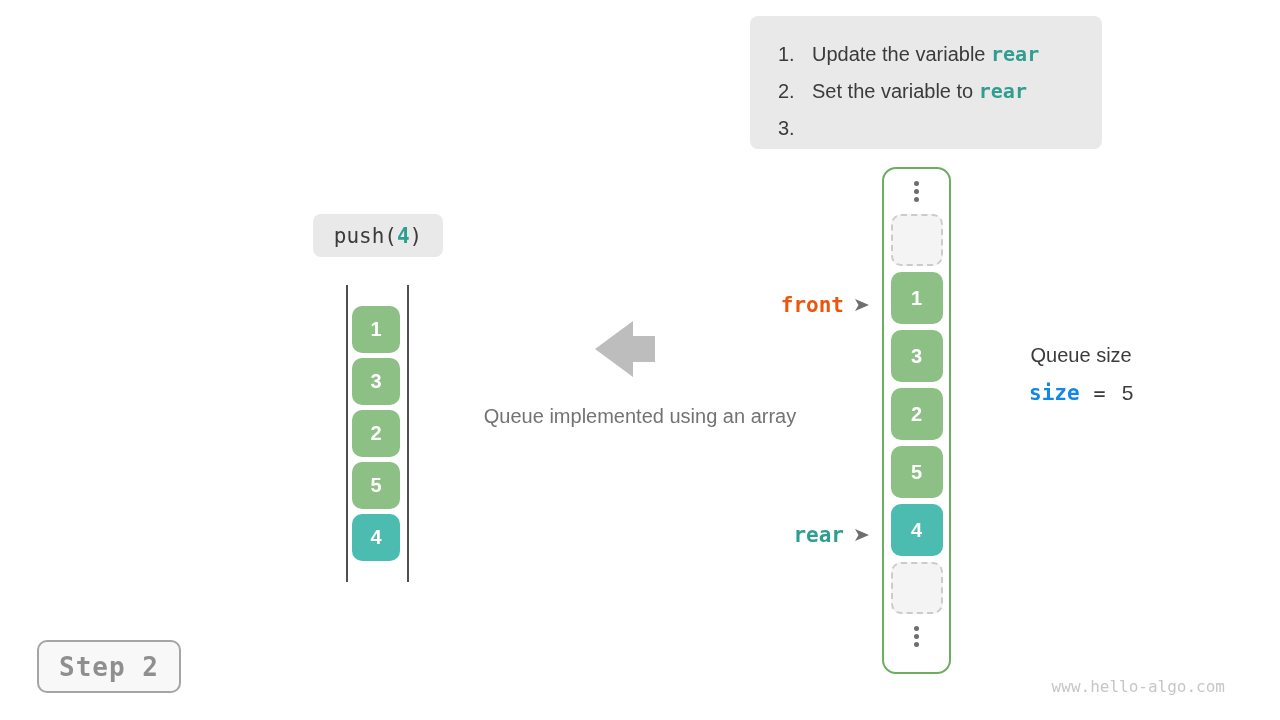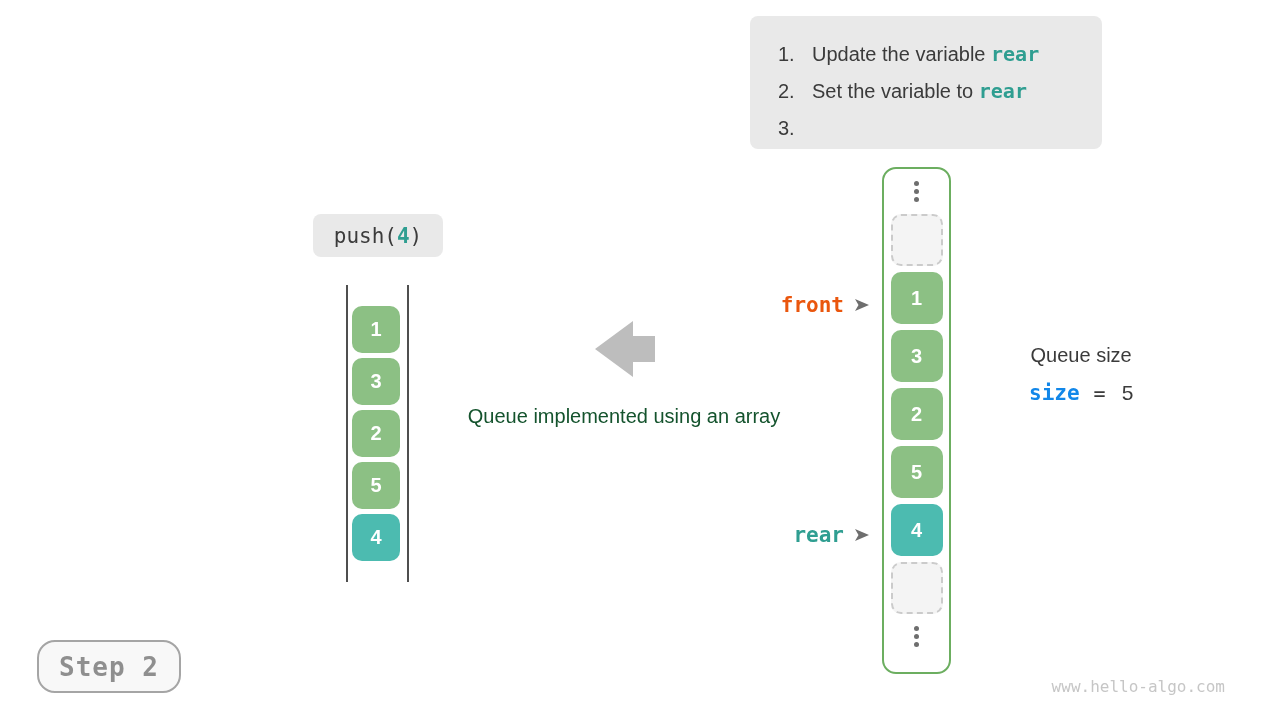--- a/index.html
+++ b/index.html
@@ -42,22 +42,22 @@
     border-radius: 10px; display: flex; align-items: center; justify-content: center;
     color: #fff; font-size: 20px; font-weight: bold;
   }
   .cell.green { background: #8CC084; }
   .cell.tealbg { background: #4CBBB0; }
   .cell.dashed { background: #F4F4F4; border: 2px dashed #CBCBCB; }
 
   
   .dir-arrow { position: absolute; left: 595px; top: 321px; }
   .caption {
-    position: absolute; left: 424px; top: 405px; width: 400px;
-    text-align: center; font-size: 20px; color: #14532d;
+    position: absolute; left: 440px; top: 405px; width: 400px;
+    text-align: center; font-size: 20px; color: #737373;
   }
 
   
   .array-box {
     position: absolute; left: 882px; top: 167px; width: 69px; height: 507px;
     border: 2px solid #6CAE60; border-radius: 14px; background: #fff;
     display: flex; flex-direction: column; align-items: center; padding-top: 12px;
   }
   .array-box .cell { width: 52px; height: 52px; margin-top: 6px; }
   .array-box .cell.first { margin-top: 12px; }
@@ -79,21 +79,21 @@
   .queue-size { position: absolute; left: 1029px; top: 344px; color: #3B3B3B; text-align: center; }
   .queue-size .title { font-size: 20px; }
   .queue-size .line2 { margin-top: 14px; font-size: 20px; display: flex; align-items: center; }
   .queue-size .var { font-size: 21px; }
   .queue-size .eq { margin-left: 14px; font-family: "DejaVu Sans Mono", "Liberation Mono", monospace; }
   .queue-size .val { margin-left: 16px; font-size: 21px; }
 
   
   .step-badge {
     position: absolute; left: 37px; top: 640px; width: 144px; height: 53px;
-    border: 2px solid #A5A5A5; border-radius: 18px; background: #F8F8F8;
+    border: 2px solid #A5A5A5; border-radius: 10px; background: #F8F8F8;
     display: flex; align-items: center; justify-content: center;
     font-family: "DejaVu Sans Mono", "Liberation Mono", monospace;
     font-weight: bold; font-size: 26px; color: #8F8F8F; letter-spacing: 1px;
   }
 
   
   .watermark {
     position: absolute; right: 55px; top: 677px;
     font-family: "DejaVu Sans Mono", "Liberation Mono", monospace;
     font-size: 16px; color: #C6C6C6;

